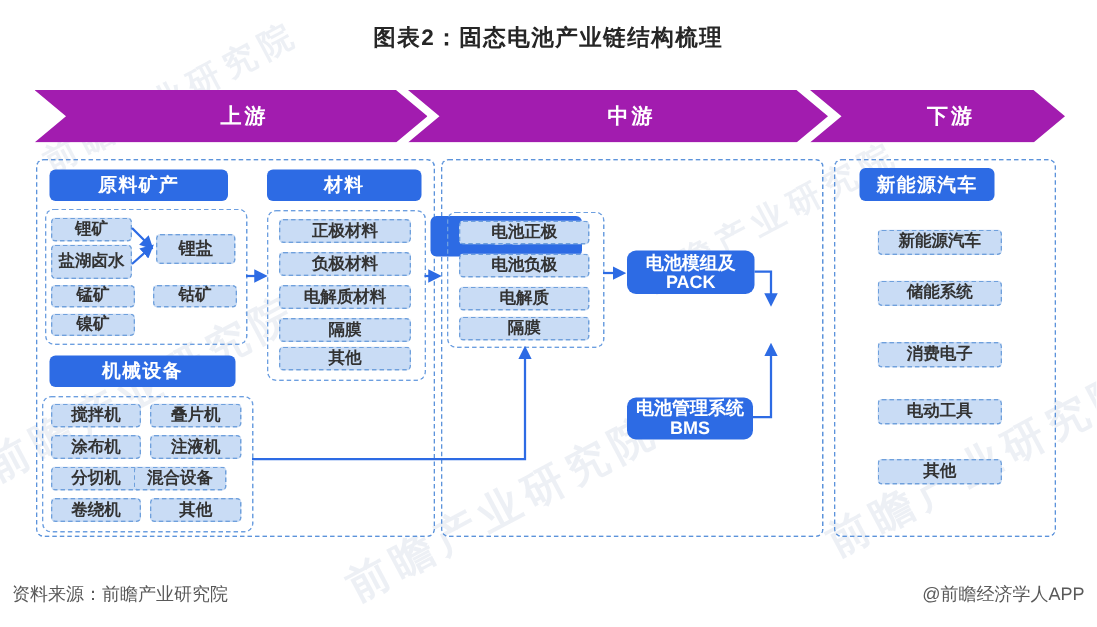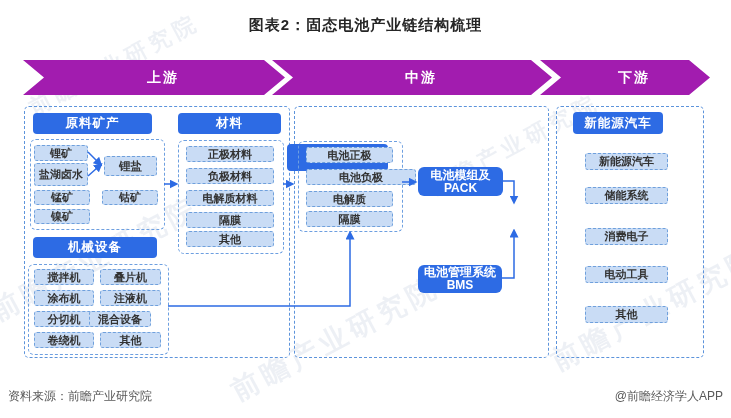--- a/index.html
+++ b/index.html
@@ -88,21 +88,21 @@
   <div class="item" style="left:34px;top:311px;width:60px;height:16px;">分切机</div>
   <div class="item" style="left:34px;top:332px;width:60px;height:16px;">卷绕机</div>
   <div class="item" style="left:100px;top:269px;width:61px;height:16px;">叠片机</div>
   <div class="item" style="left:100px;top:290px;width:61px;height:16px;">注液机</div>
   <div class="item" style="left:89px;top:311px;width:62px;height:16px;">混合设备</div>
   <div class="item" style="left:100px;top:332px;width:61px;height:16px;">其他</div>
 
   <div class="hdr" style="left:287px;top:115px;width:101px;height:27px;margin-top:29px;">电芯</div>
   <div class="inner" style="left:298px;top:141px;width:103px;height:89px;"></div>
   <div class="item" style="left:306px;top:147px;width:87px;height:16px;">电池正极</div>
-  <div class="item" style="left:306px;top:169px;width:110px;height:16px;">电池负极</div>
+  <div class="item" style="left:306px;top:169px;width:87px;height:16px;">电池负极</div>
   <div class="item" style="left:306px;top:191px;width:87px;height:16px;">电解质</div>
   <div class="item" style="left:306px;top:211px;width:87px;height:16px;">隔膜</div>
 
   <div class="node" style="left:418px;top:167px;width:85px;height:29px;">
     <span>电池模组及</span>
     <span>PACK</span>
   </div>
   <div class="node" style="left:418px;top:265px;width:84px;height:28px;">
     <span>电池管理系统</span>
     <span>BMS</span>

